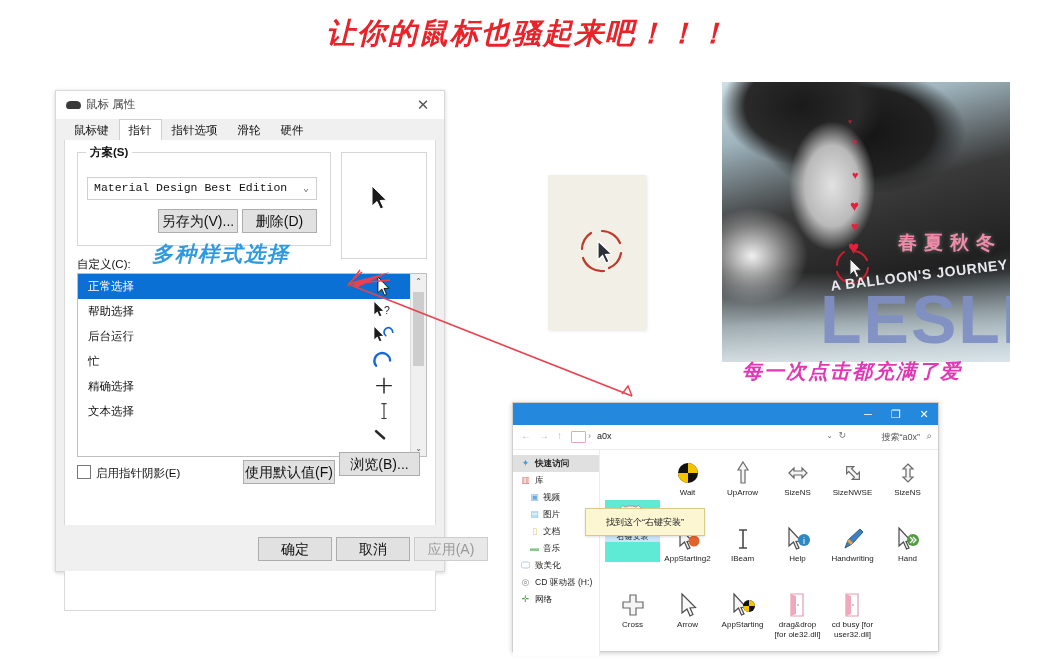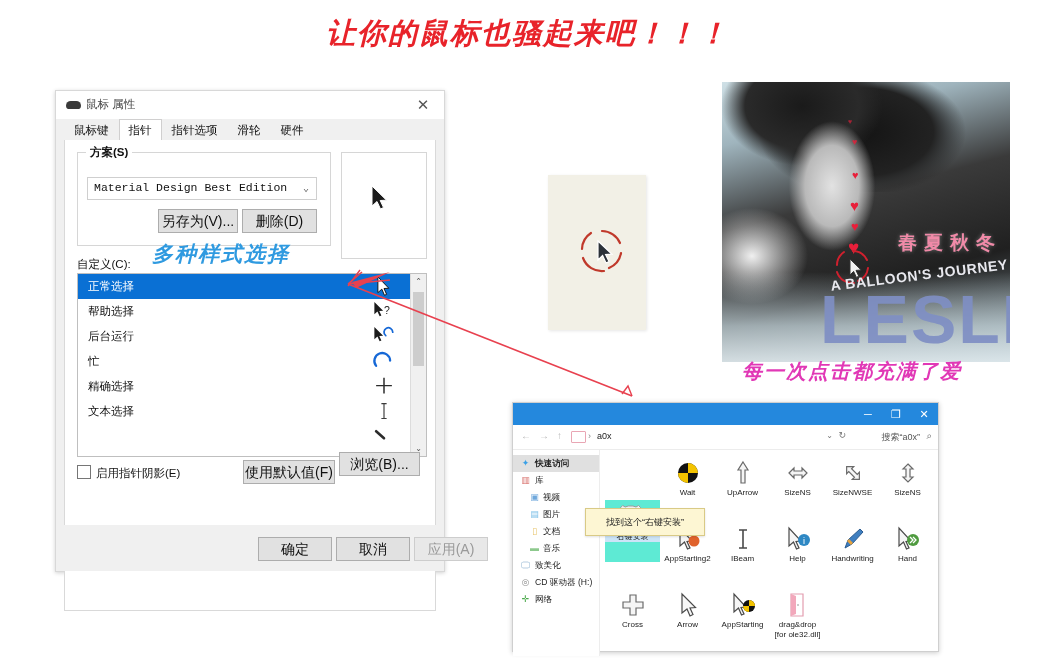--- a/index.html
+++ b/index.html
@@ -636,20 +636,30 @@
         <div class="ficon">
           <svg width="30" height="30" viewBox="0 0 30 30" style="margin:0 auto;">
             <path d="M8 4 L20 4 L20 26 L8 26 Z" fill="#fff" stroke="#e39db0" stroke-width="1.2"></path>
             <path d="M8 4 L8 26 L13 24 L13 6 Z" fill="#f2a8bb"></path>
             <circle cx="15" cy="15" r="1" fill="#bbb"></circle>
           </svg>
         </div>
         <div class="fname">drag&amp;drop [for ole32.dll]</div>
       </div>
 
+      <div class="fitem">
+        <div class="ficon">
+          <svg width="30" height="30" viewBox="0 0 30 30" style="margin:0 auto;">
+            <path d="M8 4 L20 4 L20 26 L8 26 Z" fill="#fff" stroke="#e39db0" stroke-width="1.2"></path>
+            <path d="M8 4 L8 26 L13 24 L13 6 Z" fill="#f2a8bb"></path>
+            <circle cx="15" cy="15" r="1" fill="#bbb"></circle>
+          </svg>
+        </div>
+        <div class="fname">cd busy [for user32.dll]</div>
+      </div>
 
     </div>
 
     <div id="tooltip">找到这个“右键安装”</div>
   </div>
 </div>
 
 <svg class="abs" id="annotation">
   <path d="M348 284 L632 396" stroke="#e8414f" stroke-width="1.6" fill="none"></path>
   <path d="M348 284 L390 280" stroke="#e8414f" stroke-width="1.6" fill="none"></path>

